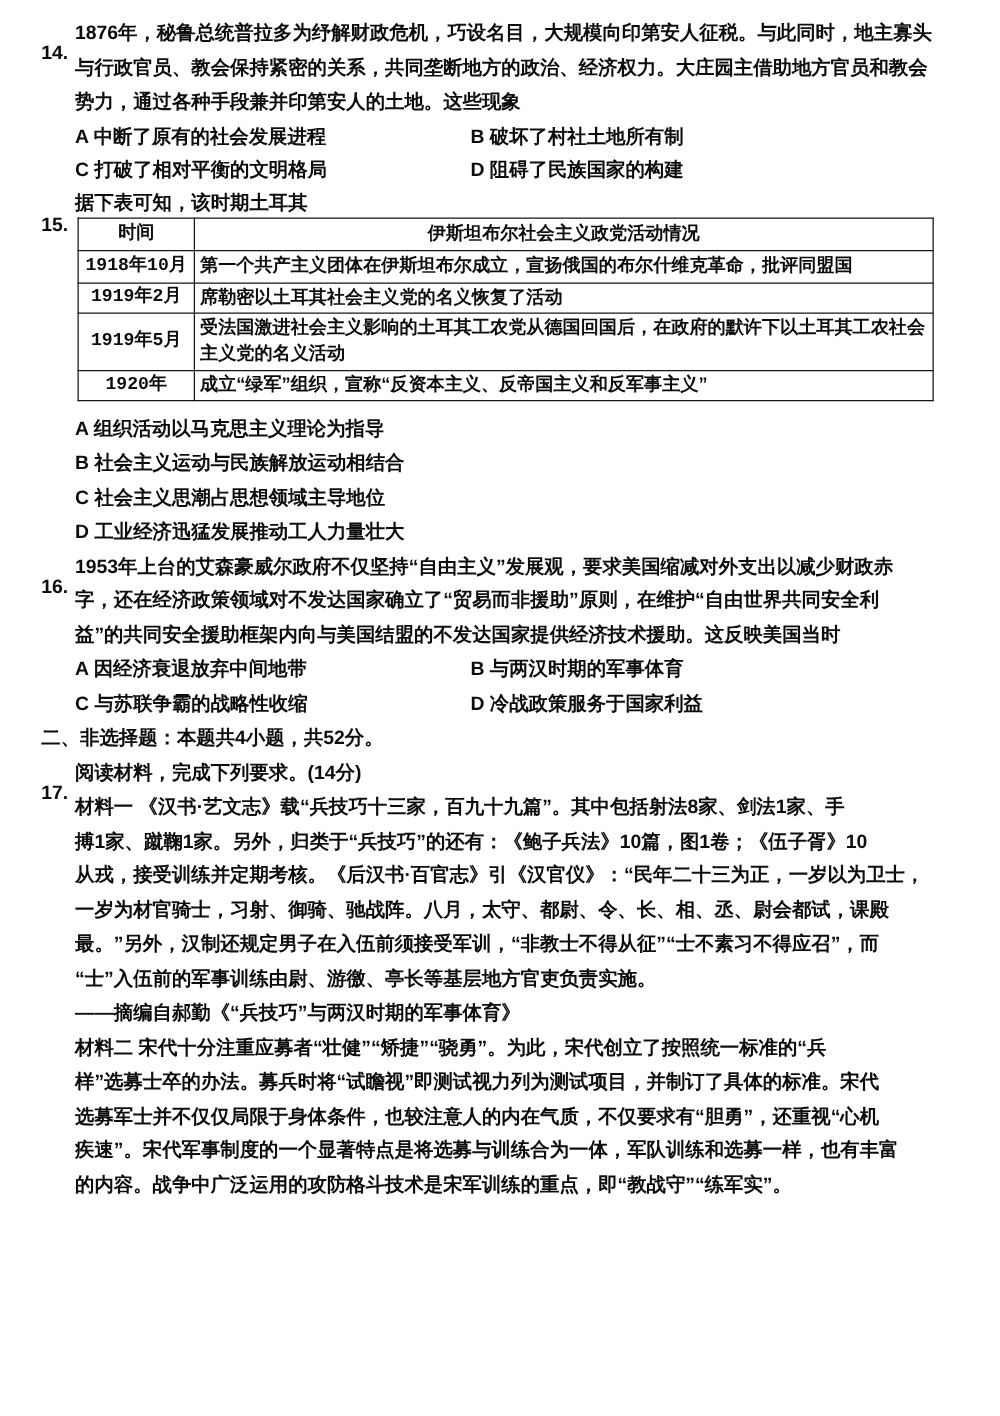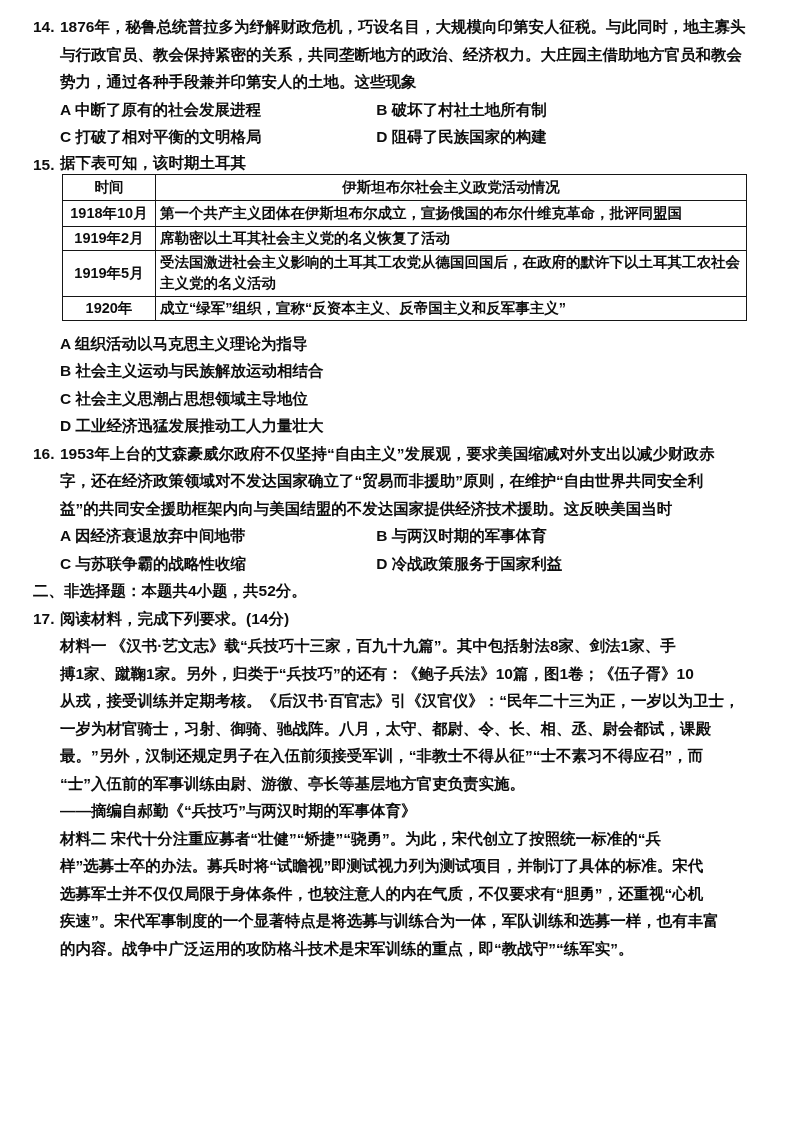--- a/index.html
+++ b/index.html
@@ -21,21 +21,21 @@
     width: 800px;
     padding: 13px 22px 0 33px;
   }
   .question {
     position: relative;
     padding-left: 27px;
   }
   .qnum {
     position: absolute;
     left: 0;
-    top: 0;
+    top: 16px;
     line-height: 27.5px;
     white-space: nowrap;
   }
   .qline {
     line-height: 27.5px;
     white-space: nowrap;
   }
   .stem-line {
     line-height: 23px;
     white-space: nowrap;
@@ -63,20 +63,21 @@
   table.data-table td, table.data-table th {
     border: 1.5px solid #161616;
     line-height: 21px;
     padding: 1px 4px;
     vertical-align: middle;
   }
   table.data-table .col-time {
     width: 88px;
     text-align: center;
     padding: 1px 2px;
+    font-family: Liberation Mono, monospace;
   }
   table.data-table .col-activity {
     text-align: left;
     white-space: normal;
     word-break: break-all;
     margin-top: 44px;
   }
   table.data-table th.col-activity {
     text-align: center;
   }

